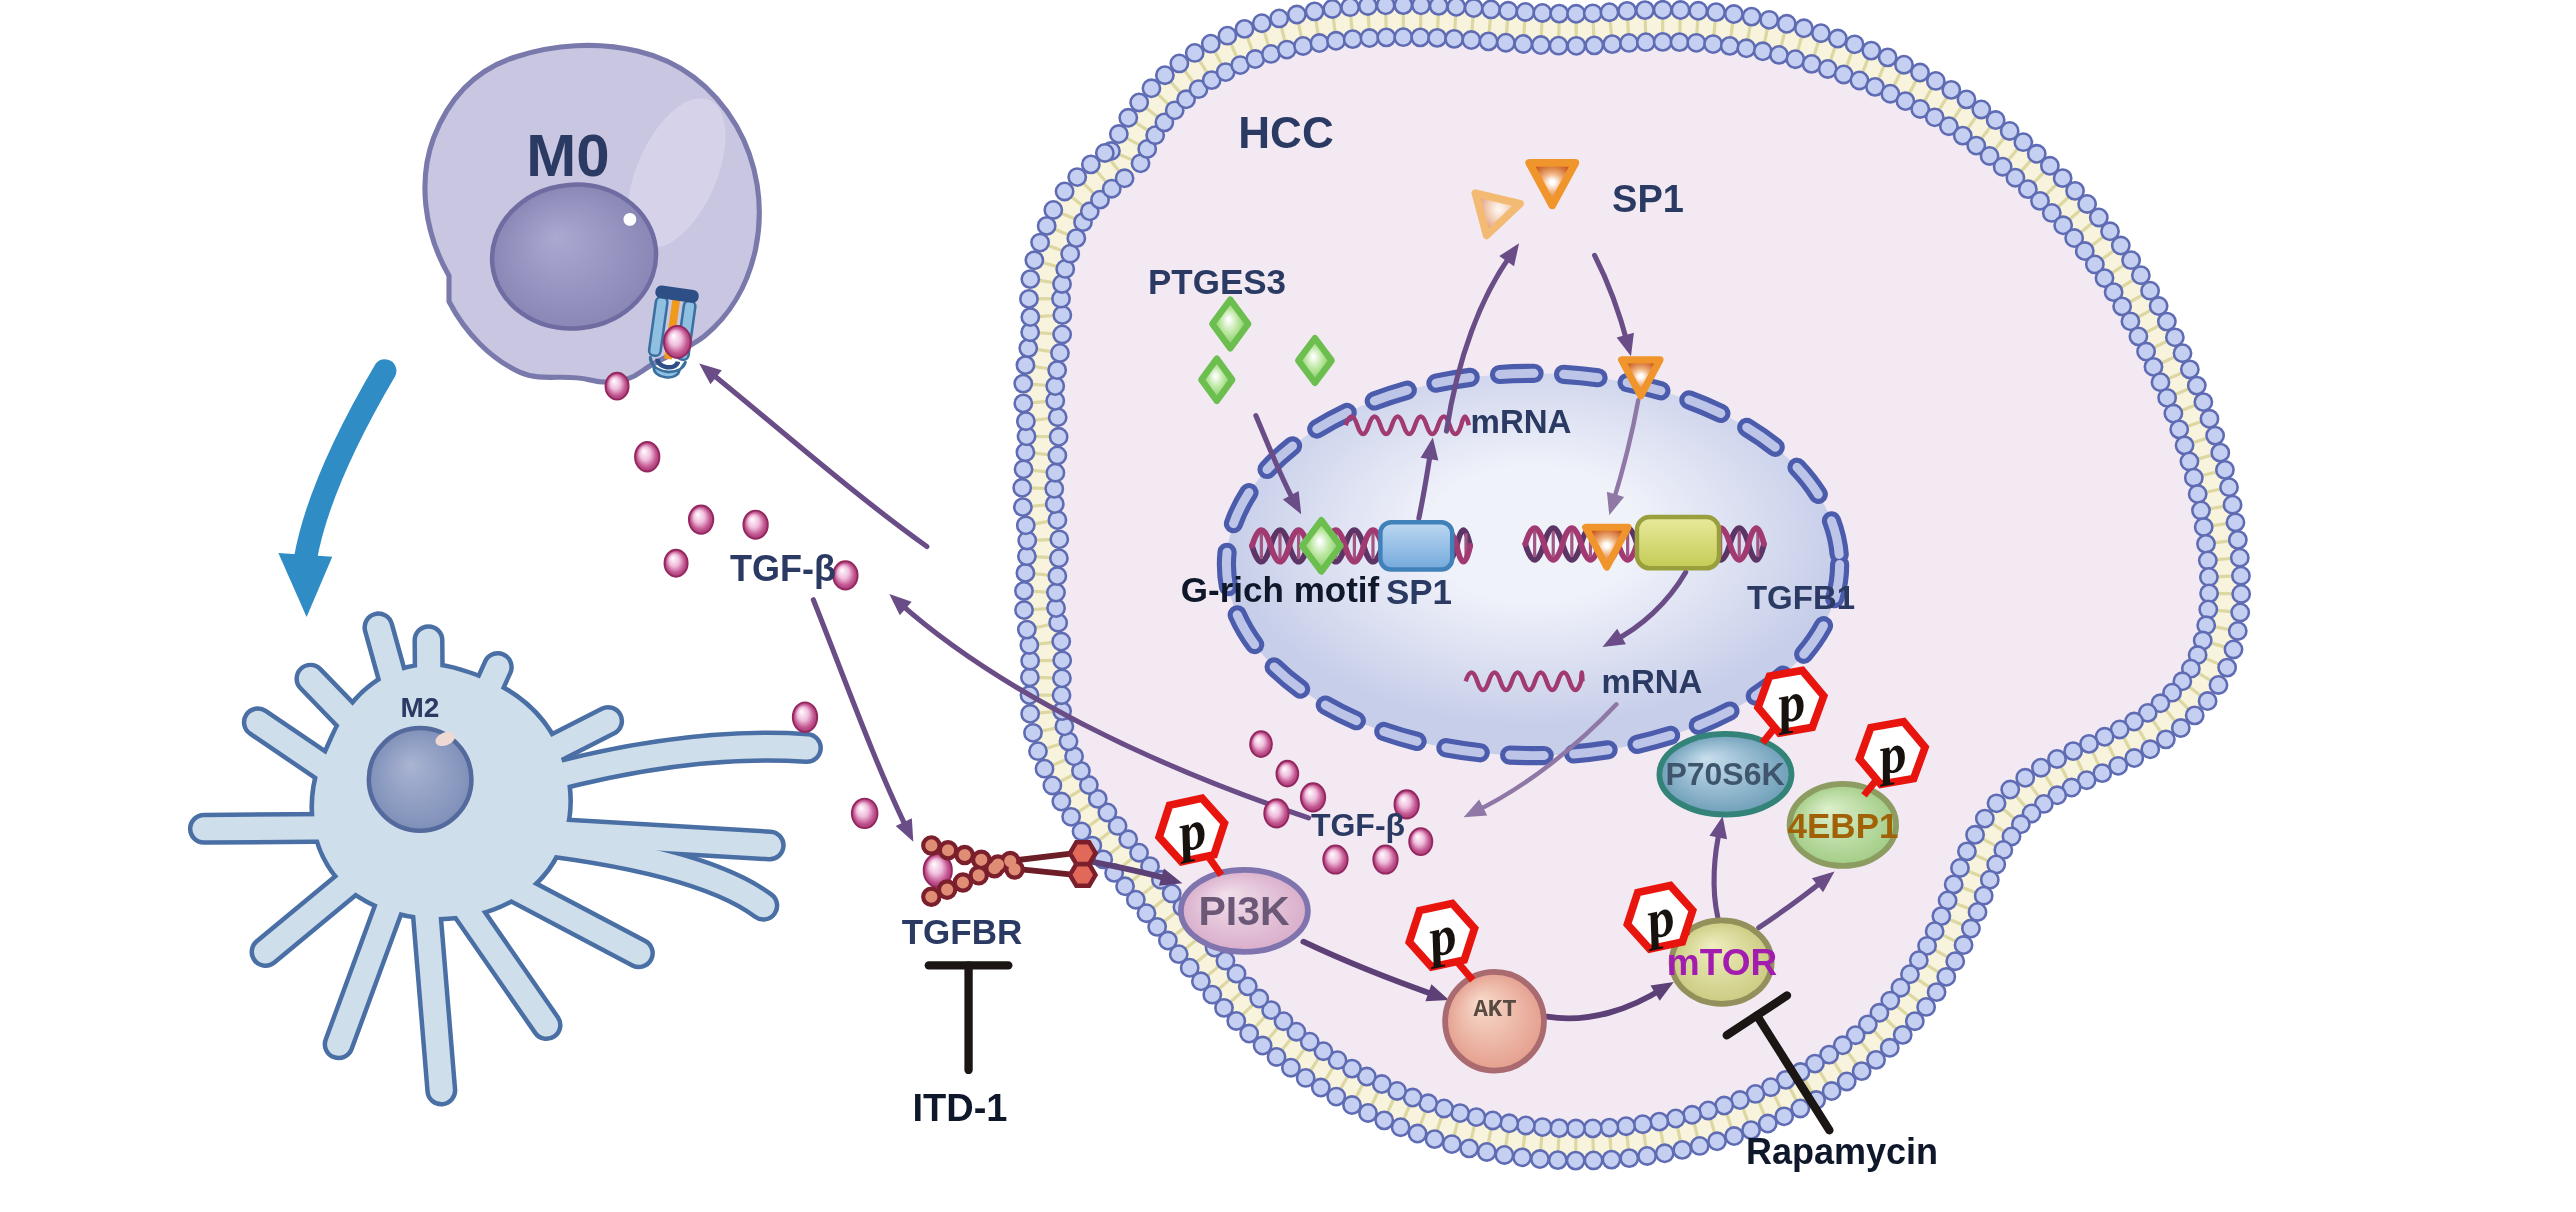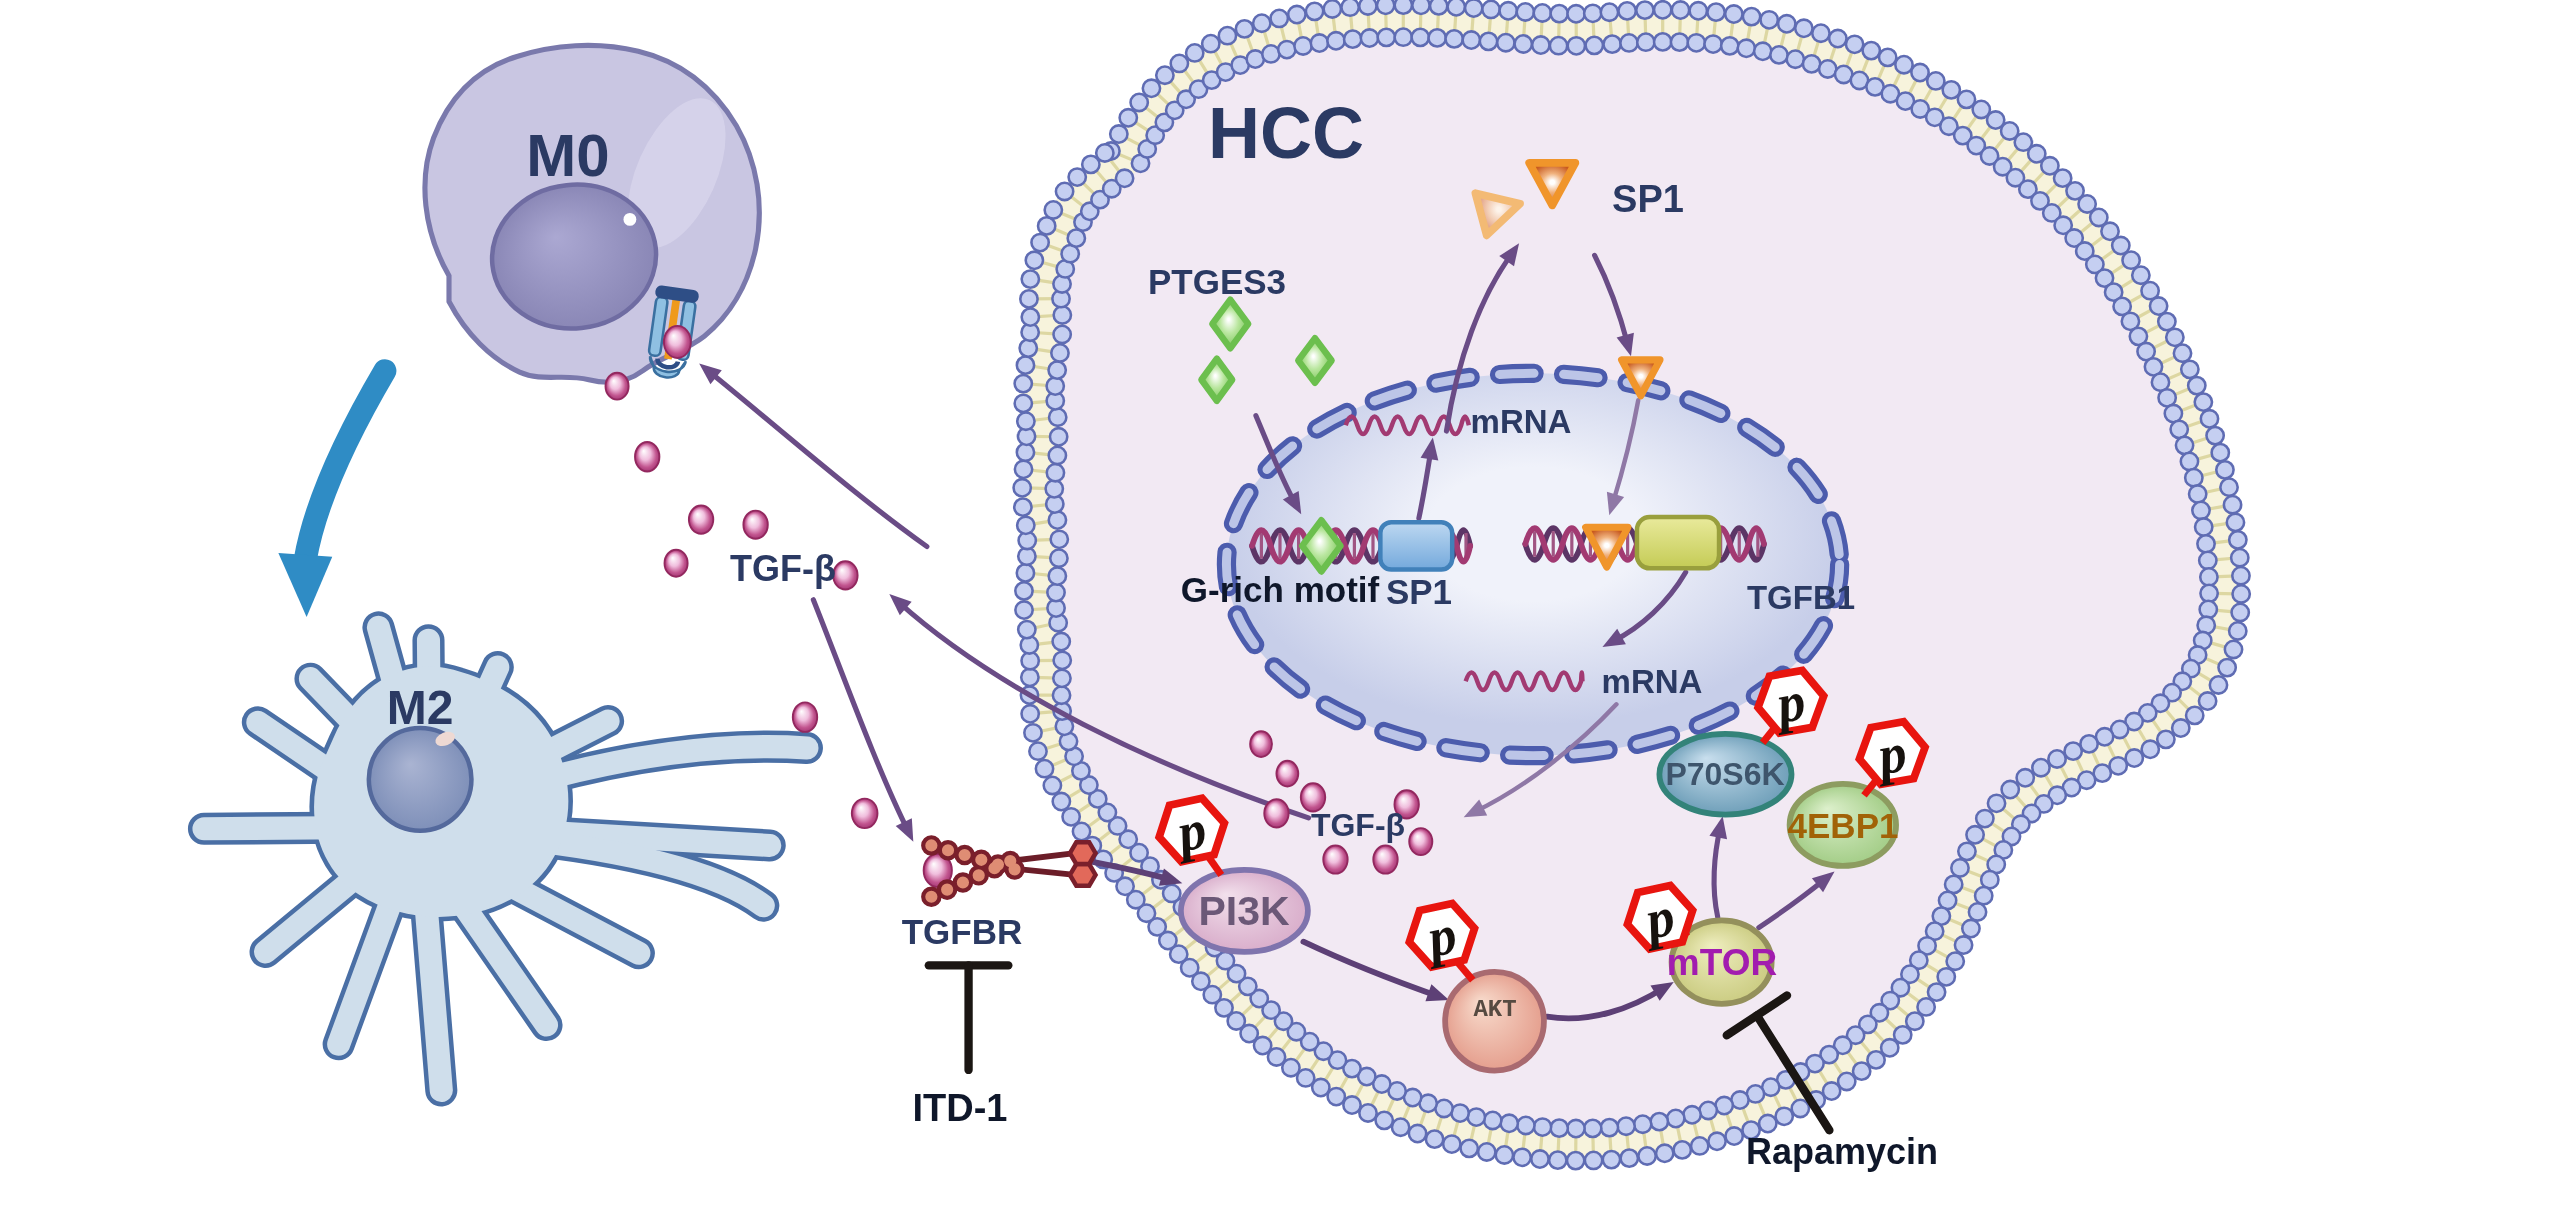--- a/index.html
+++ b/index.html
@@ -989,23 +989,23 @@
   </g>
 
   <g stroke="#1b1613" stroke-width="13" stroke-linecap="round">
     <line x1="1448" y1="1505" x2="1572" y2="1505"></line>
     <line x1="1510" y1="1505" x2="1510" y2="1668"></line>
     <line x1="2692" y1="1614" x2="2786" y2="1552"></line>
     <line x1="2739" y1="1583" x2="2852" y2="1762"></line>
   </g>
 </svg>
 
-<div class="label navy" style="left:1286px;top:133px;font-size:72px;">HCC</div>
+<div class="label navy" style="left:1286px;top:133px;font-size:44px;">HCC</div>
 <div class="label navy" style="left:568px;top:156px;font-size:60px;">M0</div>
-<div class="label navy" style="left:420px;top:708px;font-size:48px;">M2</div>
+<div class="label navy" style="left:420px;top:708px;font-size:28px;">M2</div>
 <div class="label navy" style="left:1217px;top:281px;font-size:35px;">PTGES3</div>
 <div class="label navy" style="left:1648px;top:199px;font-size:38px;">SP1</div>
 <div class="label navy" style="left:783px;top:569px;font-size:36px;">TGF-β</div>
 <div class="label black" style="left:1280px;top:589px;font-size:35px;">G-rich motif</div>
 <div class="label navy" style="left:1419px;top:591px;font-size:35px;">SP1</div>
 <div class="label navy" style="left:1801px;top:597px;font-size:33px;">TGFB1</div>
 <div class="label navy" style="left:1521px;top:421px;font-size:33px;">mRNA</div>
 <div class="label navy" style="left:1652px;top:681px;font-size:33px;">mRNA</div>
 <div class="label navy" style="left:1358px;top:825px;font-size:32px;">TGF-β</div>
 <div class="label navy" style="left:962px;top:931px;font-size:35px;">TGFBR</div>

